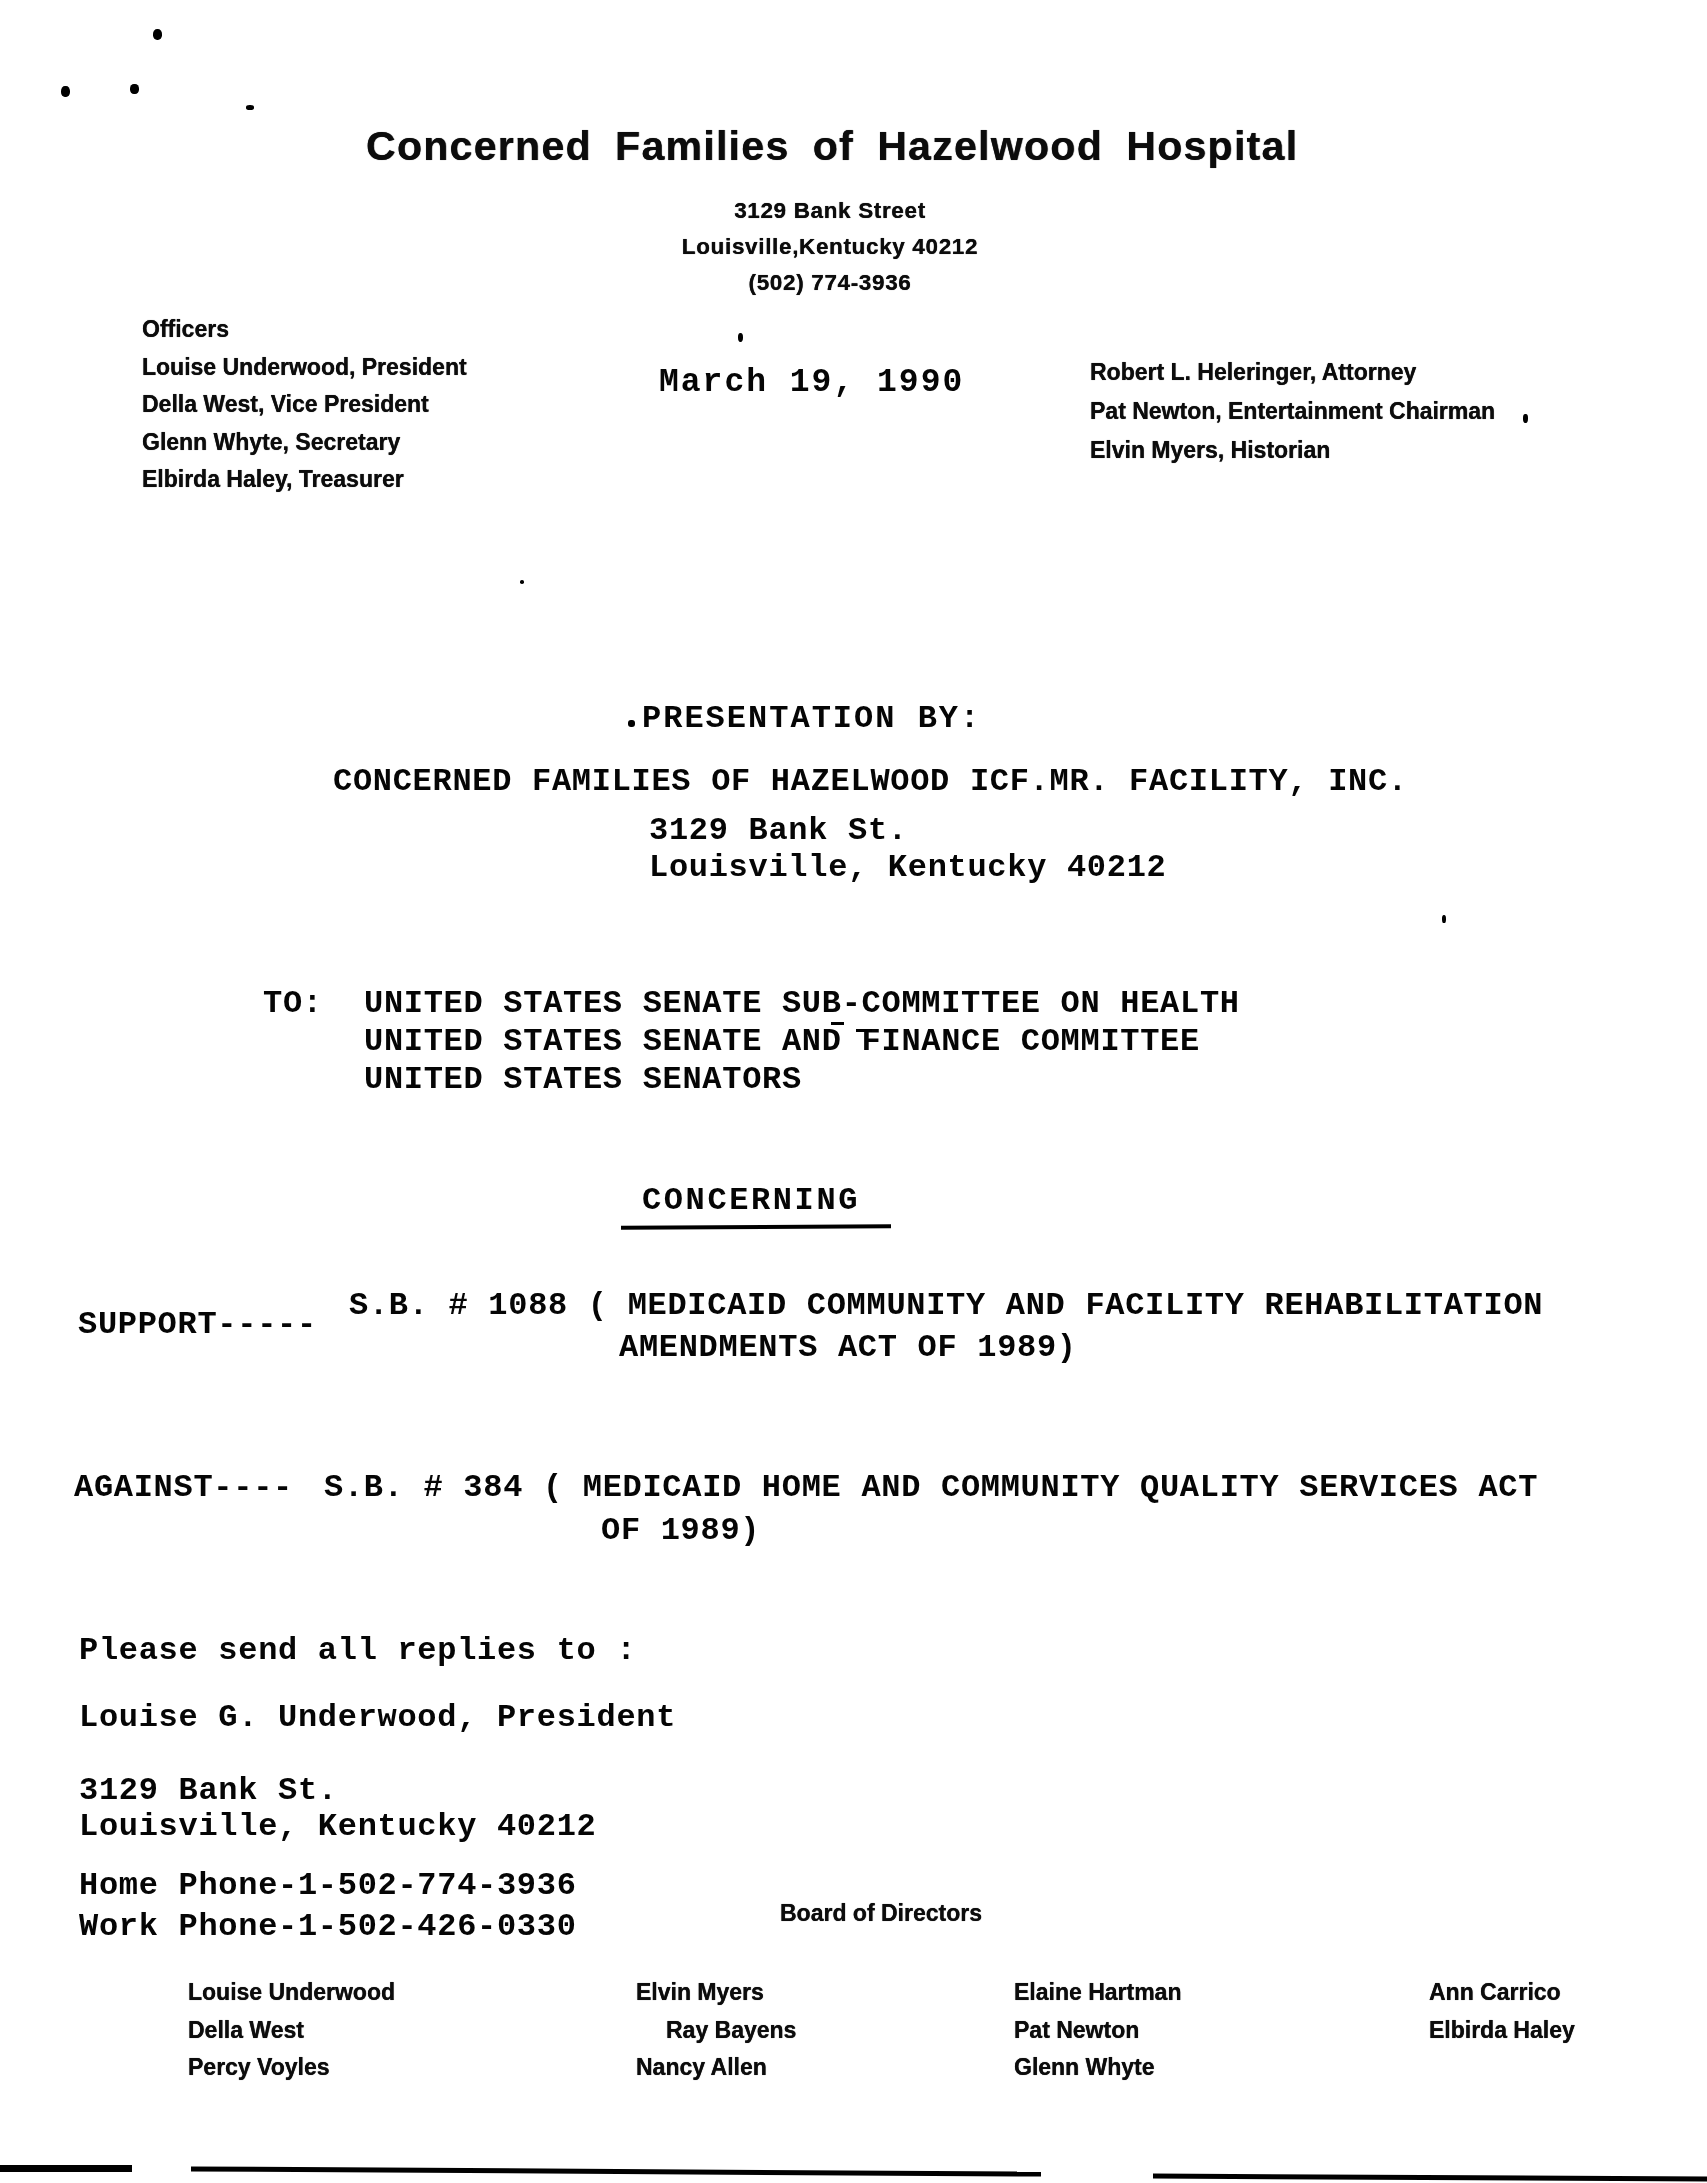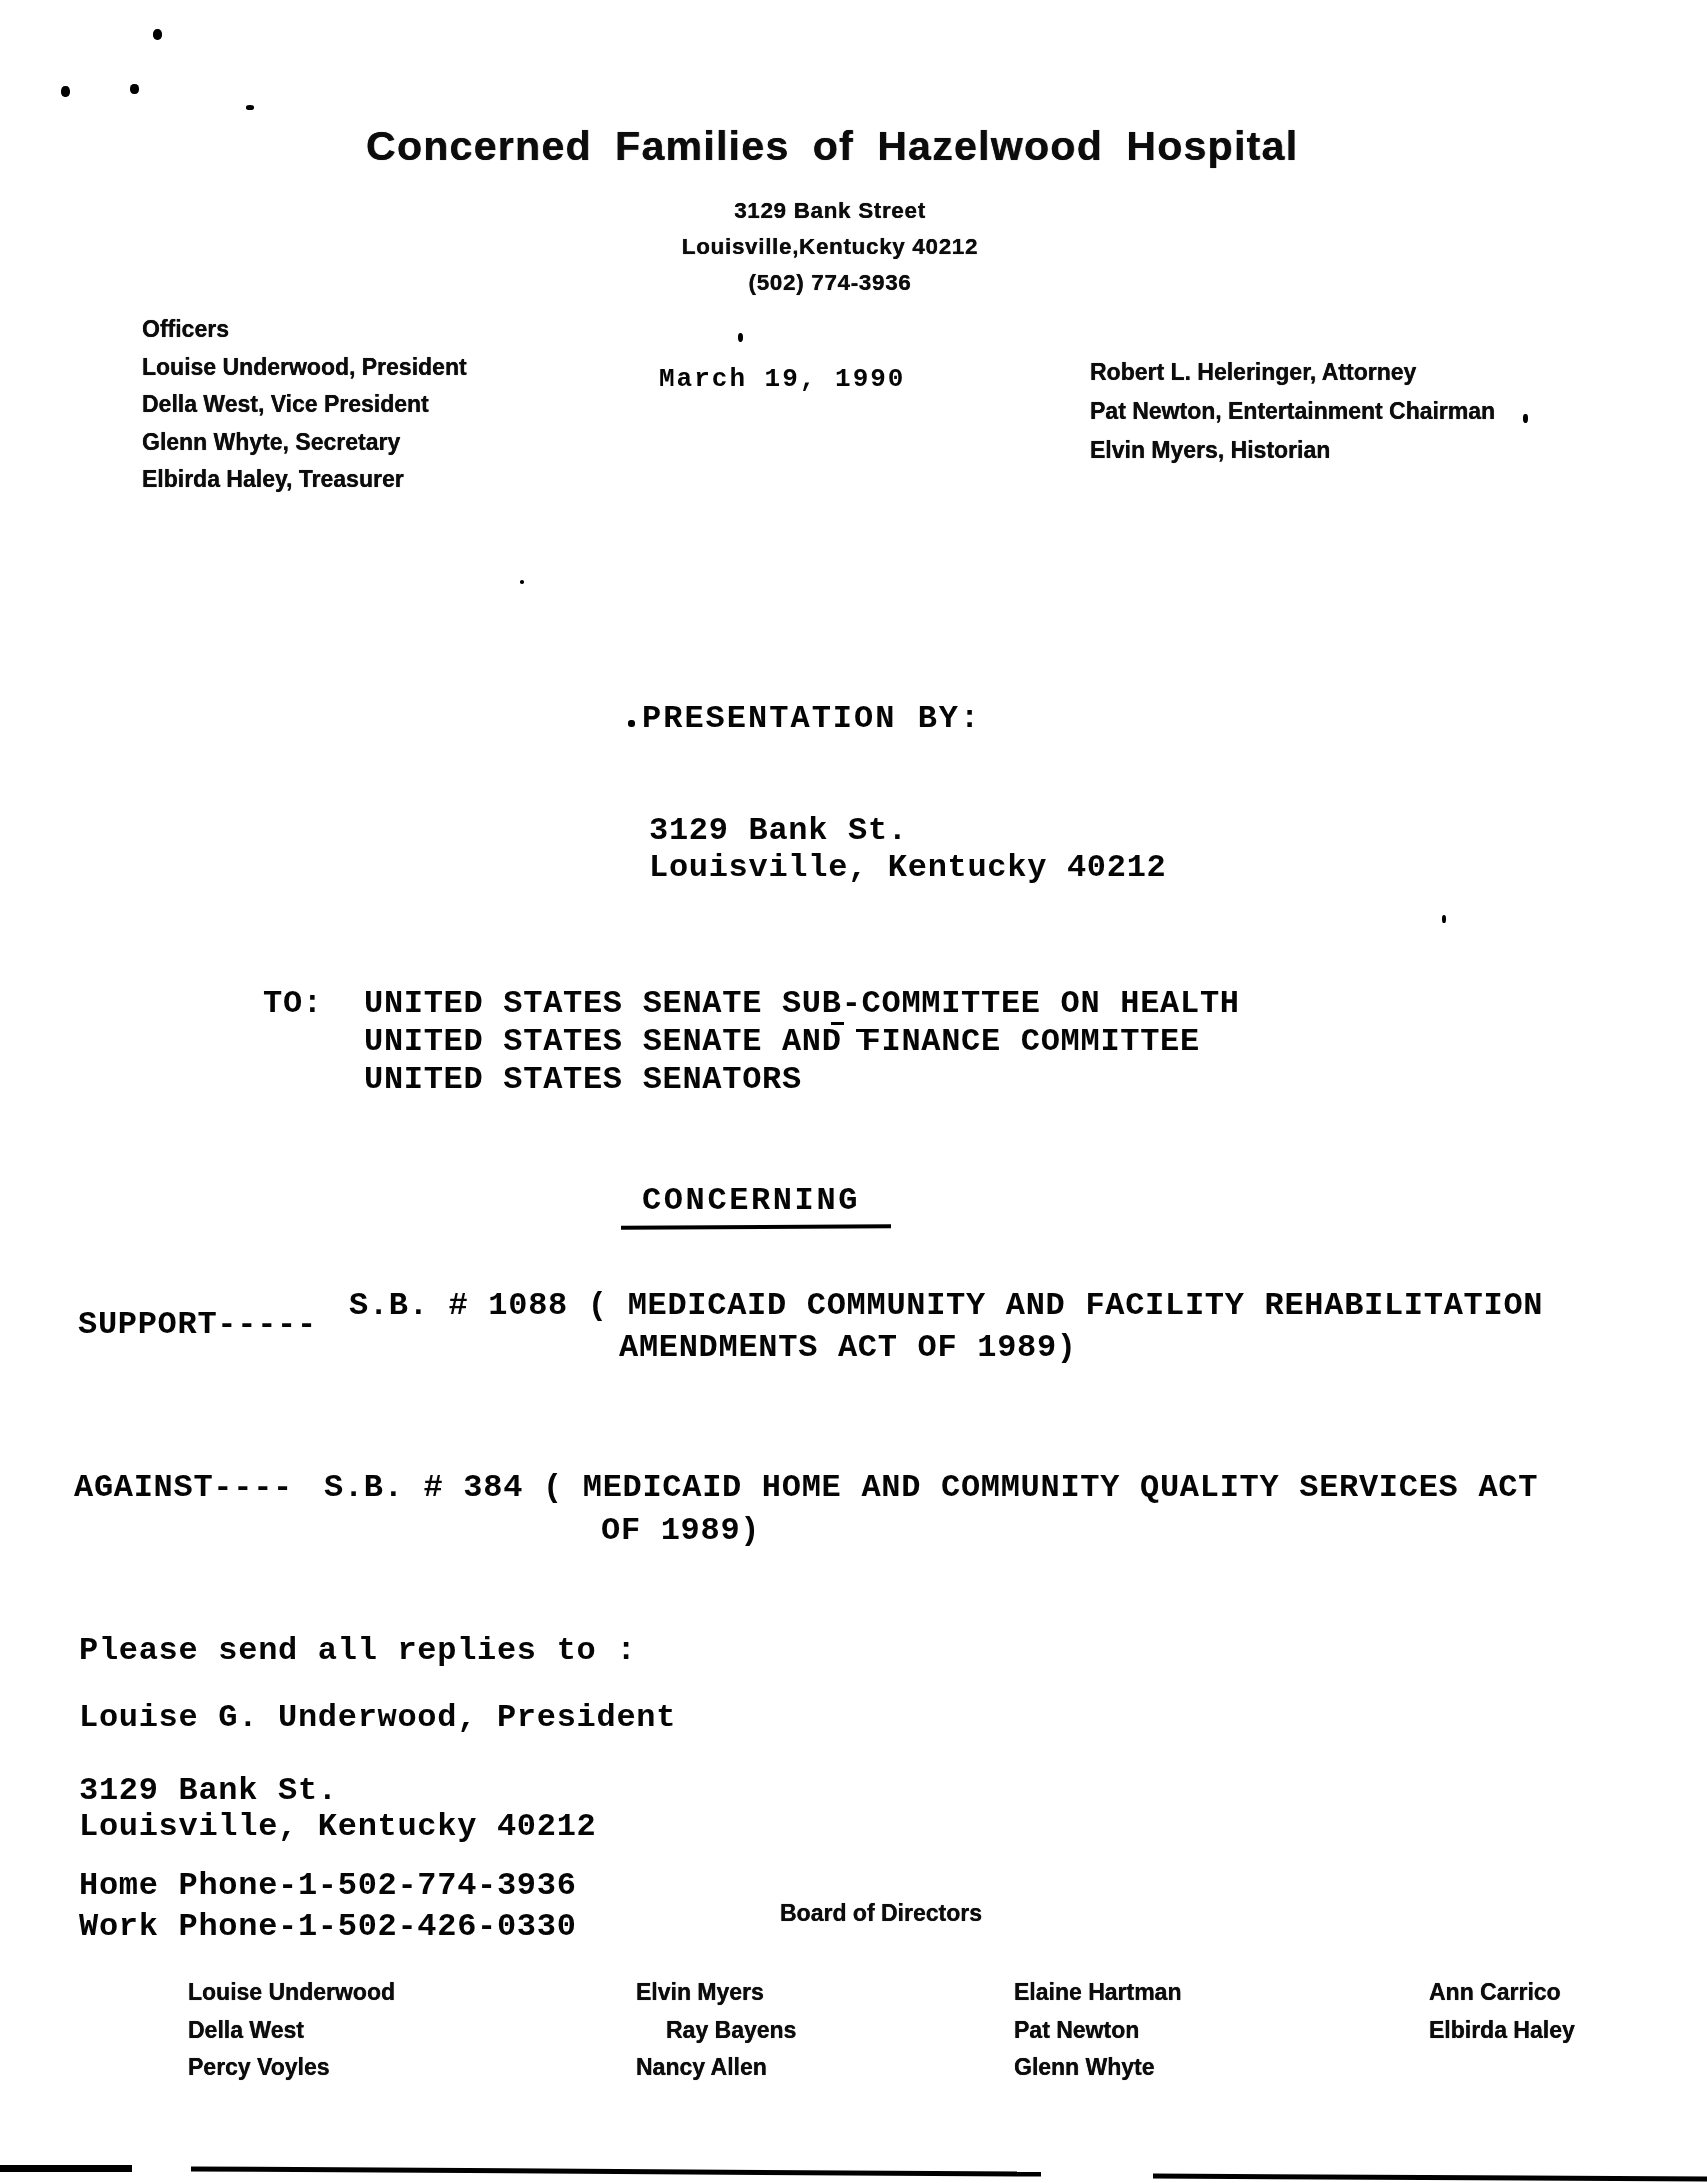--- a/index.html
+++ b/index.html
@@ -27,21 +27,21 @@
   .grainy{text-shadow:0 0 0.7px rgba(0,0,0,.85), 0.3px 0.3px 0 rgba(0,0,0,.35);}
   .title{
     font-size:41px;
     letter-spacing:1.3px;
     word-spacing:10.5px;
     text-shadow:0 0 0.7px rgba(0,0,0,.9), 0.7px 0.3px 0 rgba(0,0,0,.3);
   }
   .addr{font-size:22.4px;letter-spacing:0.7px;}
   .side{font-size:23px;}
   .typed-lg{font-size:32px;}
-  .typed-date{font-size:26px;letter-spacing:2px;}
+  .typed-date{font-size:33px;letter-spacing:2px;}
   .centerband{left:0;width:1660px;text-align:center;}
   .rule{position:absolute;background:#000;}
   .speck{position:absolute;background:#000;border-radius:45%;}
 </style>
 </head>
 <body>
 
 <div class="page">
 
   <div class="speck" style="left:153px;top:29px;width:9.2px;height:10.5px;"></div>
@@ -66,20 +66,21 @@
   <div class="abs sans side grainy" style="left:142px;top:431px;">Glenn Whyte, Secretary</div>
   <div class="abs sans side grainy" style="left:142px;top:468px;">Elbirda Haley, Treasurer</div>
 
   <div class="abs mono typed-date" style="left:659px;top:366px;">March 19, 1990</div>
 
   <div class="abs sans side grainy" style="left:1090px;top:361px;">Robert L. Heleringer, Attorney</div>
   <div class="abs sans side grainy" style="left:1090px;top:400px;">Pat Newton, Entertainment Chairman</div>
   <div class="abs sans side grainy" style="left:1090px;top:439px;text-align:center;">Elvin Myers, Historian</div>
 
   <div class="abs mono typed-lg" style="left:642px;top:703px;letter-spacing:2px;">PRESENTATION BY:</div>
+  <div class="abs mono typed-lg" style="left:333px;top:766px;">CONCERNED FAMILIES OF HAZELWOOD ICF.MR. FACILITY, INC.</div>
   <div class="abs mono typed-lg" style="left:649px;top:815px;">3129 Bank St.</div>
   <div class="abs mono typed-lg" style="left:649px;top:852px;">Louisville, Kentucky 40212</div>
 
   <div class="abs mono typed-lg" style="left:263px;top:988px;">TO:</div>
   <div class="abs mono typed-lg" style="left:364px;top:988px;">UNITED STATES SENATE SUB-COMMITTEE ON HEALTH</div>
   <div class="abs mono typed-lg" style="left:364px;top:1026px;">UNITED STATES SENATE AND FINANCE COMMITTEE</div>
   <div class="abs mono typed-lg" style="left:364px;top:1064px;">UNITED STATES SENATORS</div>
 
   <div class="rule" style="left:831px;top:1022px;width:13px;height:3.3px;"></div>
   <div class="rule" style="left:856px;top:1029px;width:16px;height:3.3px;"></div>

